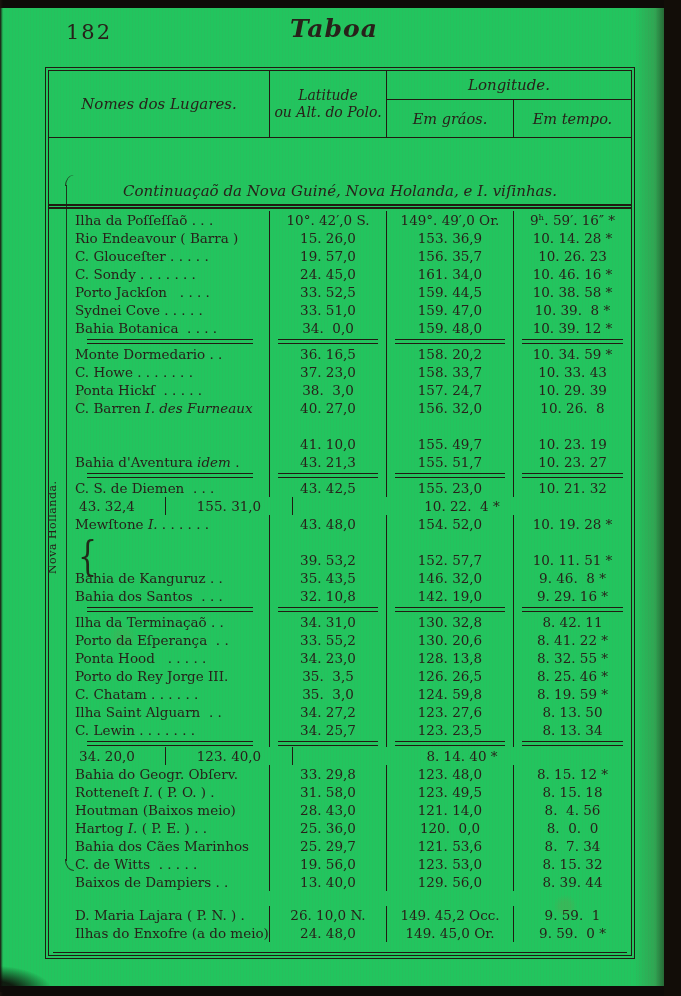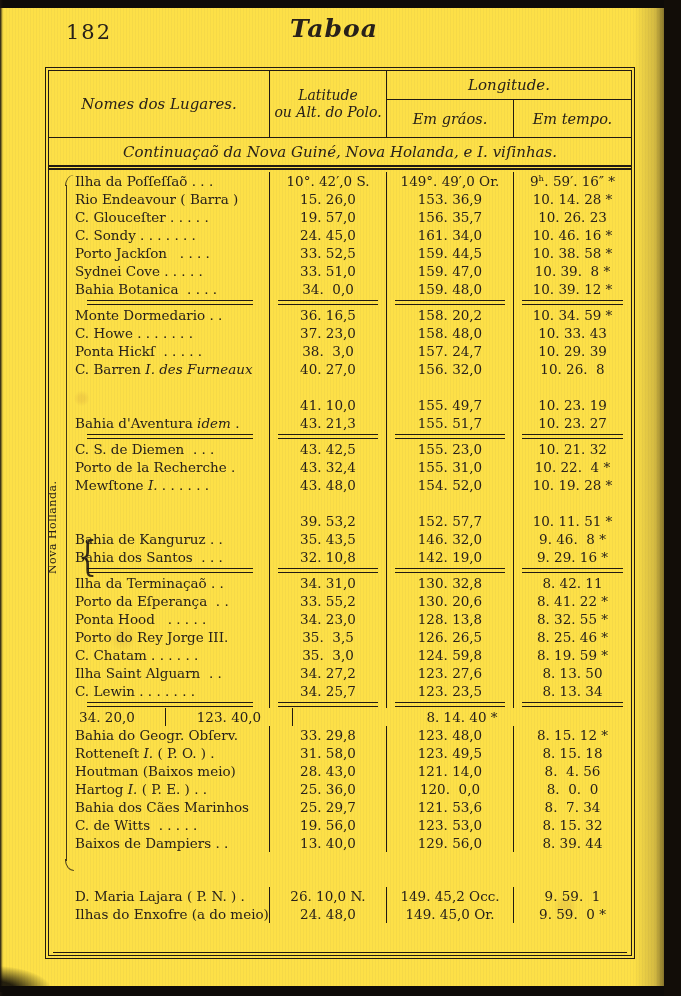--- a/index.html
+++ b/index.html
@@ -1,18 +1,18 @@
 <!DOCTYPE html>
 <html><head>
 <meta charset="utf-8">
 <style>
   html,body{margin:0;padding:0;background:#555;}
   .page{
     position:relative;width:681px;height:996px;overflow:hidden;
-    background:#fde047;
+    background:#22c55e;
     font-family:"DejaVu Serif","Liberation Serif",serif;
     color:#28211a;
   }
   .paper-texture{
     position:absolute;inset:0;pointer-events:none;
     background:
       repeating-linear-gradient(90deg, rgba(120,108,85,0.06) 0 1px, rgba(0,0,0,0) 1px 3px),
       radial-gradient(circle at 18% 64%, rgba(164,120,60,0.12) 0 6px, rgba(164,120,60,0) 14px),
       radial-gradient(circle at 83% 91%, rgba(170,120,60,0.15) 0 5px, rgba(170,120,60,0) 12px),
       radial-gradient(circle at 12% 40%, rgba(150,60,40,0.10) 0 3px, rgba(150,60,40,0) 8px);
@@ -44,21 +44,21 @@
     font-style:italic;font-size:14px;line-height:17px;text-align:center;}
   .h-lon{flex:1;display:flex;flex-direction:column;justify-content:center;}
   .h-lon-top{height:28px;flex:none;border-bottom:1.6px solid #211a12;
     display:flex;align-items:center;justify-content:center;font-style:italic;font-size:15px;}
   .h-lon-sub{flex:1;display:flex;}
   .h-graos{width:127px;box-sizing:border-box;border-right:1.8px solid #211a12;
     display:flex;align-items:center;justify-content:center;font-style:italic;font-size:14.5px;}
   .h-tempo{flex:1;display:flex;align-items:center;justify-content:center;font-style:italic;font-size:14.5px;}
   .cont-row{height:32px;flex:none;border-bottom:5px double #211a12;
     display:flex;align-items:center;justify-content:center;
-    font-style:italic;font-size:15px;box-sizing:border-box;}
+    font-style:italic;font-size:15px;box-sizing:border-box;margin-top:39px;}
   .tbody{flex:1;display:flex;flex-direction:column;justify-content:center;padding:2px 0;}
   .sect{display:flex;flex-direction:column;}
   .row{display:flex;height:18px;flex:none;font-size:13.5px;line-height:18px;}
   .row.tall{height:36px;}
   .c{box-sizing:border-box;white-space:pre;overflow:hidden;}
   .cn{width:221px;border-right:1.8px solid #211a12;padding-left:26px;}
   .cla{width:117px;border-right:1.8px solid #211a12;text-align:center;}
   .clo{width:127px;border-right:1.8px solid #211a12;text-align:center;}
   .cti{flex:1;text-align:center;}
   .tall .cv{display:flex;align-items:flex-end;justify-content:center;}
@@ -170,21 +170,21 @@
       <div class="sect">
         <div class="row">
           <div class="c cn"><span>Monte Dormedario . .</span></div>
           <div class="c cla">36. 16,5</div>
           <div class="c clo">158. 20,2</div>
           <div class="c cti">10. 34. 59 *</div>
         </div>
         <div class="row">
           <div class="c cn"><span>C. Howe . . . . . . .</span></div>
           <div class="c cla">37. 23,0</div>
-          <div class="c clo">158. 48,0</div>
+          <div class="c clo">158. 33,7</div>
           <div class="c cti">10. 33. 43</div>
         </div>
         <div class="row">
           <div class="c cn"><span>Ponta Hickſ  . . . . .</span></div>
           <div class="c cla">38.  3,0</div>
           <div class="c clo">157. 24,7</div>
           <div class="c cti">10. 29. 39</div>
         </div>
         <div class="row">
           <div class="c cn"><span>C. Barren </span><i>I. des Furneaux</i></div>
@@ -217,21 +217,20 @@
       </div>
 
       <div class="sect">
         <div class="row">
           <div class="c cn"><span>C. S. de Diemen  . . .</span></div>
           <div class="c cla">43. 42,5</div>
           <div class="c clo">155. 23,0</div>
           <div class="c cti">10. 21. 32</div>
         </div>
         <div class="row">
-          <div class="c cn"><span>Porto de la Recherche .</span></div>
           <div class="c cla">43. 32,4</div>
           <div class="c clo">155. 31,0</div>
           <div class="c cti">10. 22.  4 *</div>
         </div>
         <div class="row">
           <div class="c cn"><span>Mewſtone </span><i>I.</i><span> . . . . . .</span></div>
           <div class="c cla">43. 48,0</div>
           <div class="c clo">154. 52,0</div>
           <div class="c cti">10. 19. 28 *</div>
         </div>

